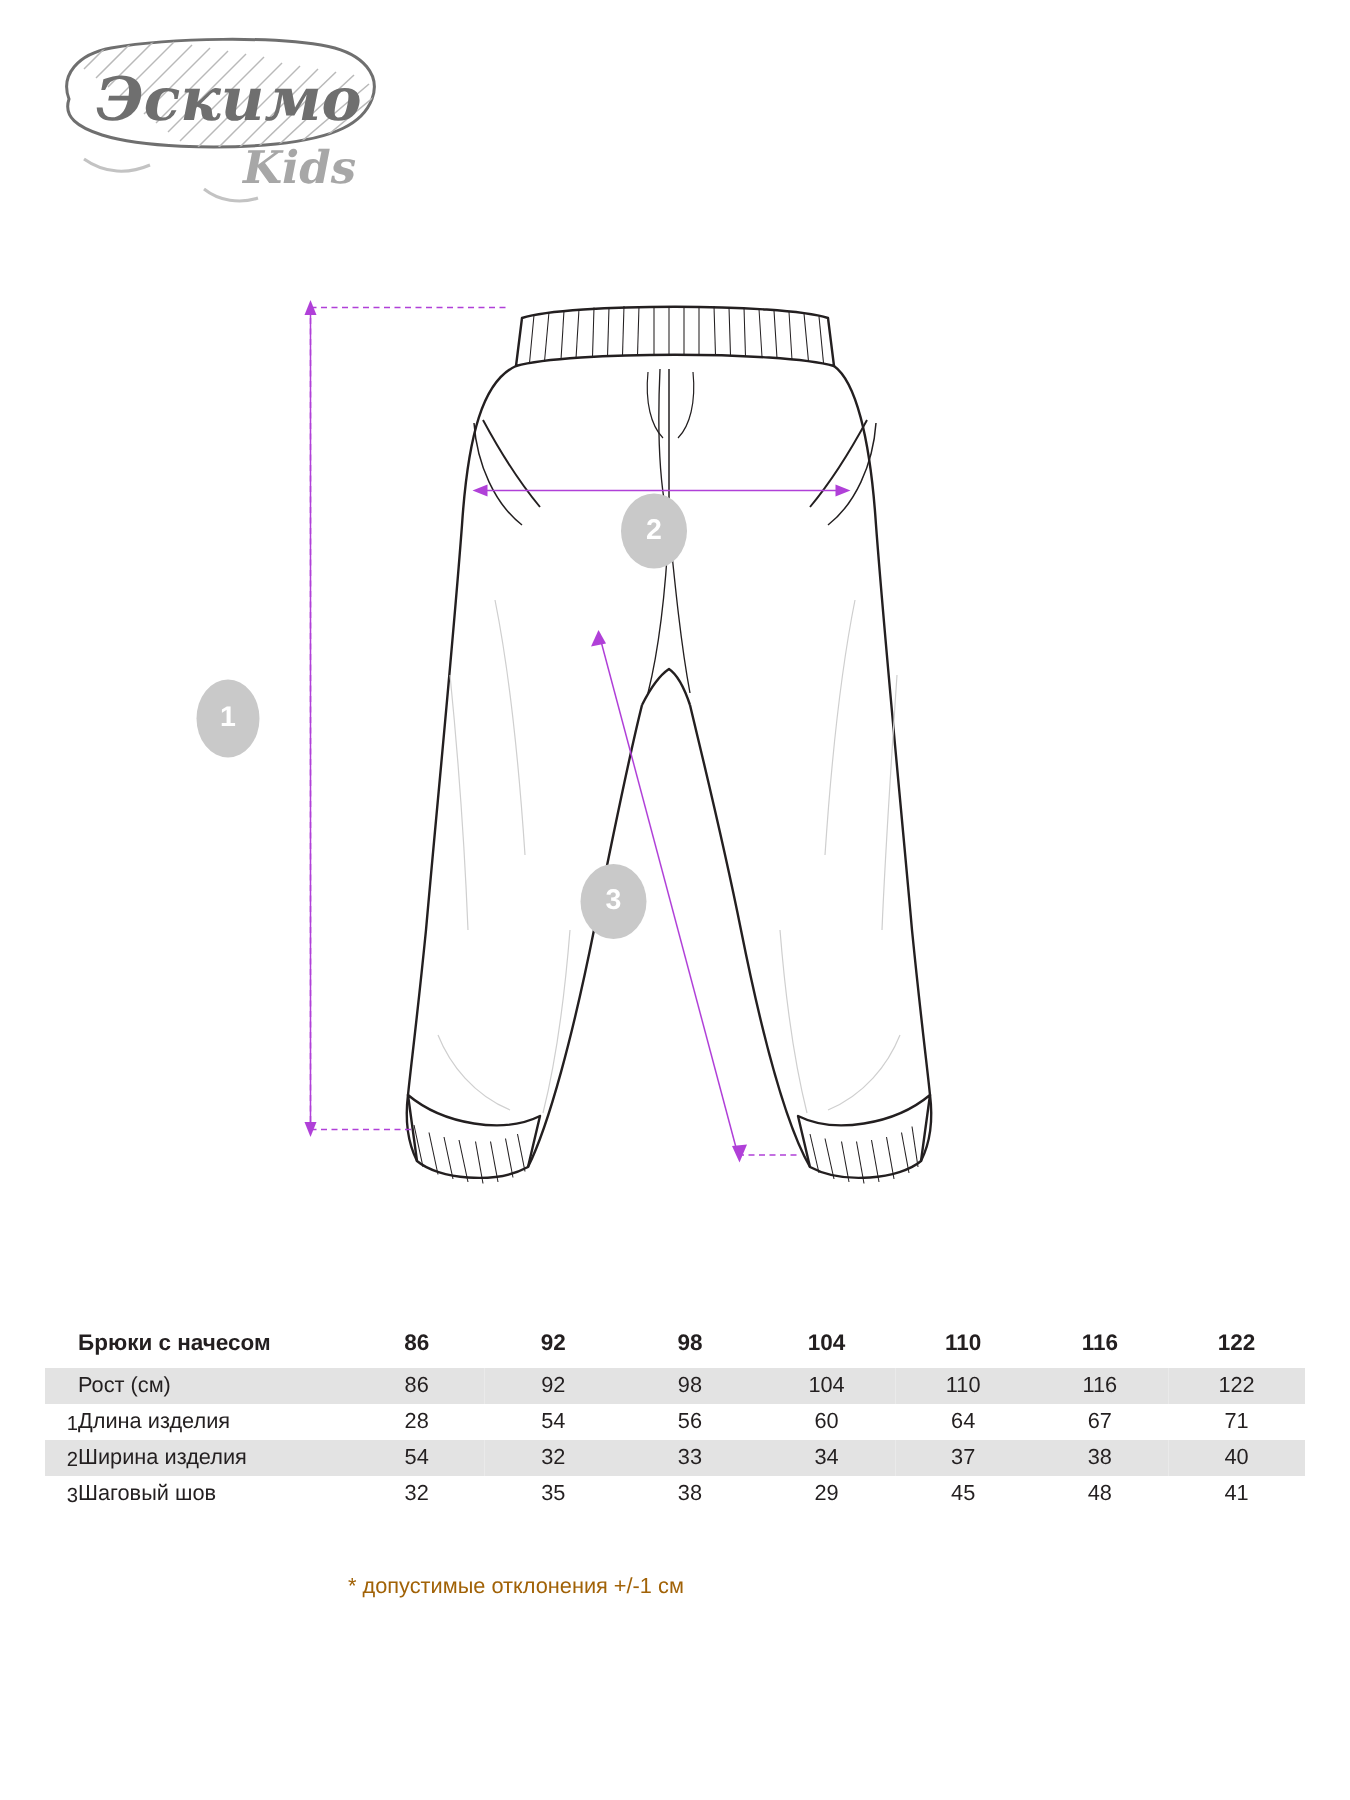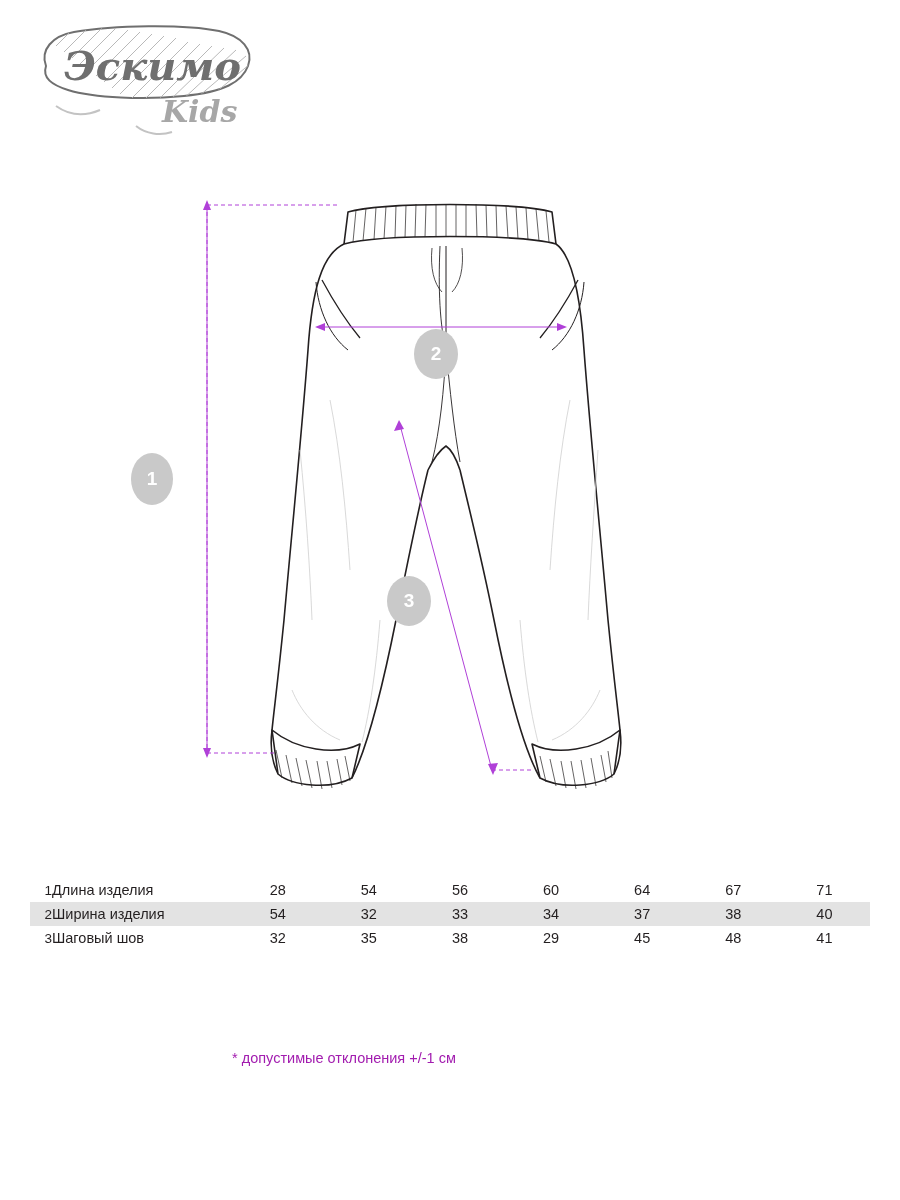--- a/index.html
+++ b/index.html
@@ -88,21 +88,21 @@
     text-align: center;
     width: 91px;
   }
   .hdr td.val { font-weight: bold; }
 
   .note {
     position: absolute;
     left: 232px;
     top: 1050px;
     font-size: 14.5px;
-    color: #a21caf;
+    color: #a16207;
   }
 </style>
 </head>
 <body>
 
 <div class="logo">
   <svg viewBox="0 0 232 118" width="232" height="118">
     <defs>
       <clipPath id="bubbleClip">
         <path d="M12,46 C6,30 18,16 40,12 C80,5 150,4 185,11 C208,16 220,30 214,46
@@ -263,20 +263,42 @@
 </div>
 <div class="callout callout-2">
   <span>2</span>
 </div>
 <div class="callout callout-3">
   <span>3</span>
 </div>
 
 <table class="size-table">
   <tbody>
+    <tr class="hdr">
+      <td class="col-num"></td>
+      <td class="col-label">Брюки с начесом</td>
+      <td class="val">86</td>
+      <td class="val">92</td>
+      <td class="val">98</td>
+      <td class="val">104</td>
+      <td class="val">110</td>
+      <td class="val">116</td>
+      <td class="val">122</td>
+    </tr>
+    <tr class="shaded">
+      <td class="col-num"></td>
+      <td class="col-label">Рост (см)</td>
+      <td class="val">86</td>
+      <td class="val">92</td>
+      <td class="val">98</td>
+      <td class="val">104</td>
+      <td class="val">110</td>
+      <td class="val">116</td>
+      <td class="val">122</td>
+    </tr>
     <tr>
       <td class="col-num">1</td>
       <td class="col-label">Длина изделия</td>
       <td class="val">28</td>
       <td class="val">54</td>
       <td class="val">56</td>
       <td class="val">60</td>
       <td class="val">64</td>
       <td class="val">67</td>
       <td class="val">71</td>

